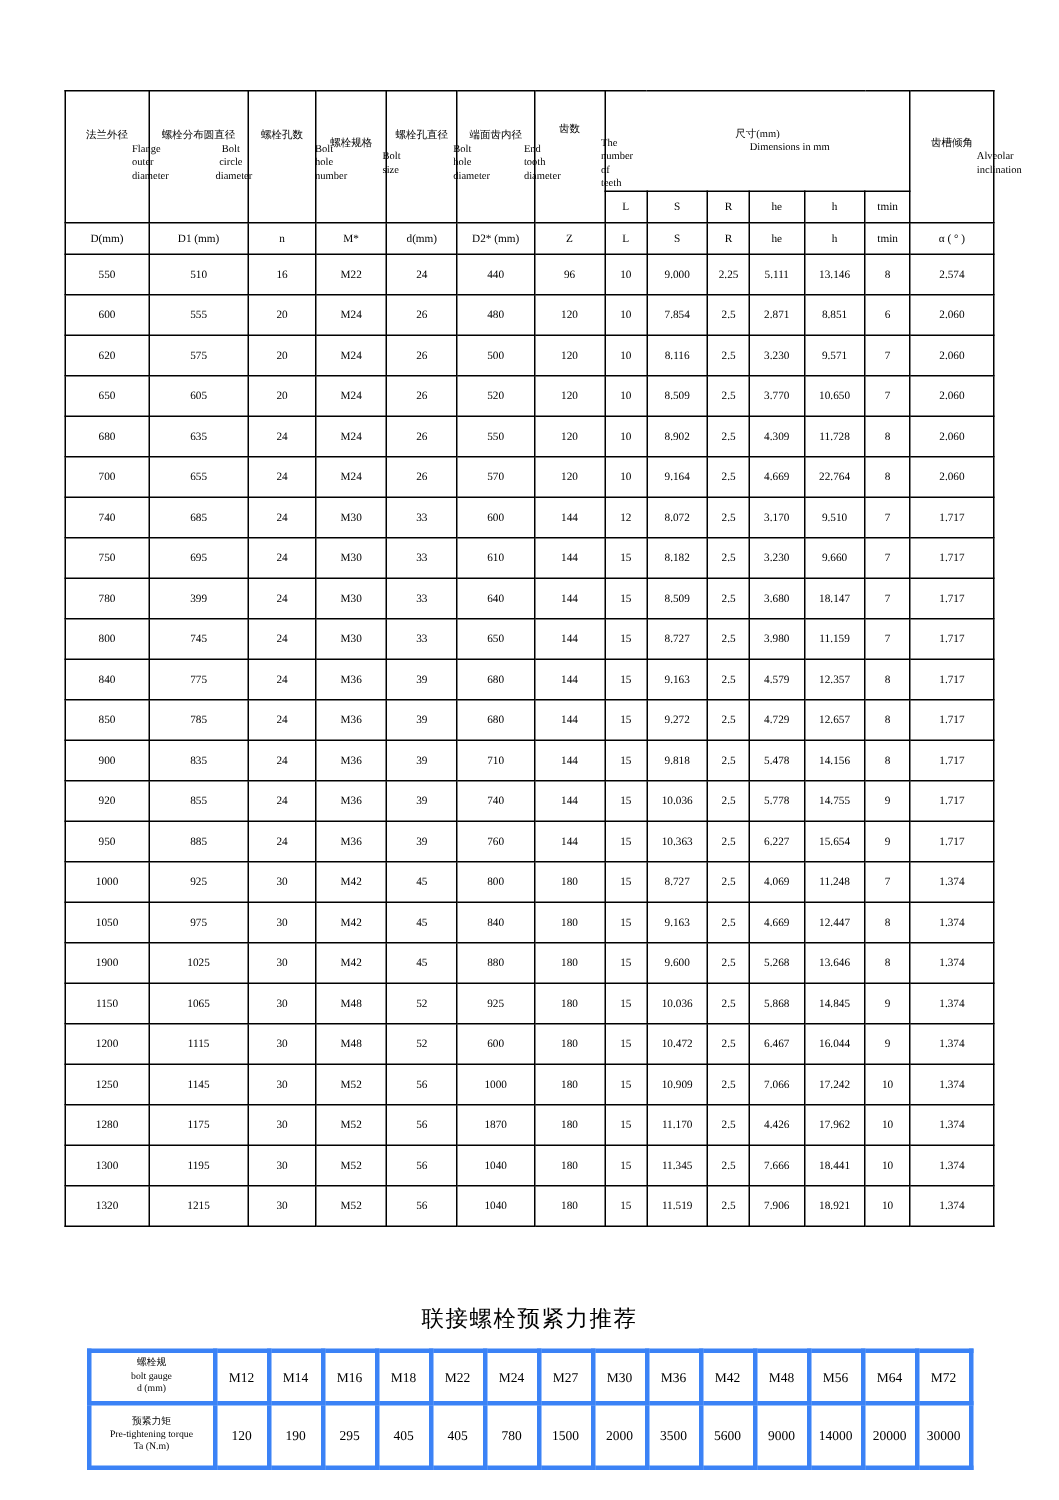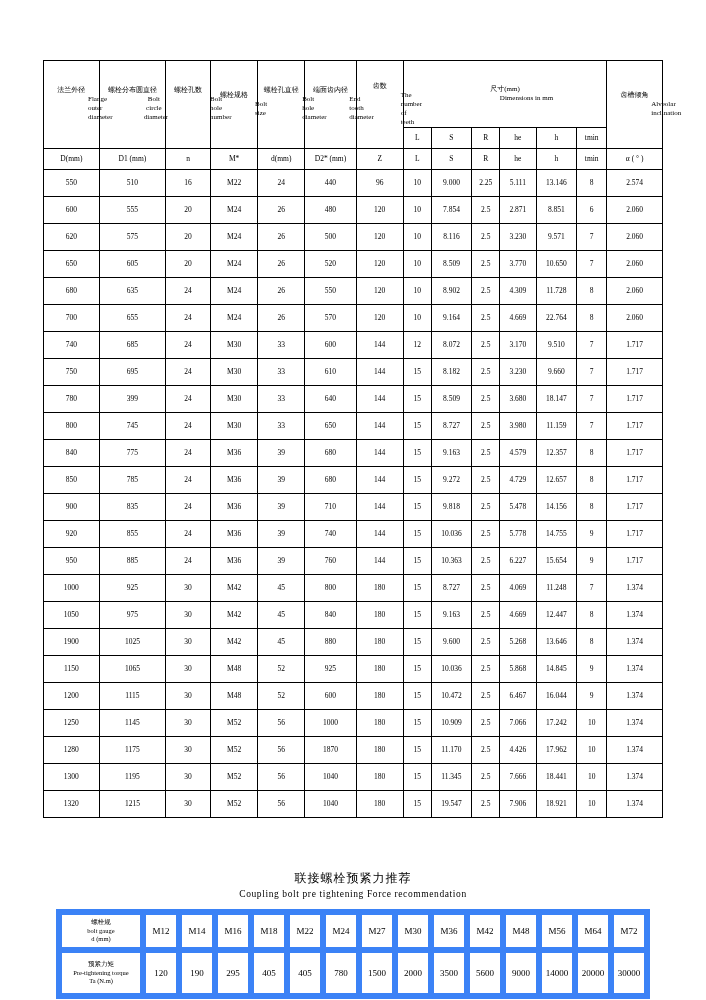--- a/index.html
+++ b/index.html
@@ -63,36 +63,36 @@
   .body-row td {
     height: 22px;
     font-size: 8px;
   }
   .title-block {
     text-align: center;
     margin-top: 52px;
     margin-bottom: 10px;
   }
   .title-cn {
-    font-size: 12px;
+    font-size: 15px;
     letter-spacing: 1px;
     margin-bottom: 2px;
     font-family: "Liberation Serif", serif;
   }
   .title-en {
     font-size: 9.5px;
     letter-spacing: 0.6px;
     font-family: "Liberation Serif", serif;
   }
   table.bolt {
     width: 590px;
     margin: 6px auto 0 auto;
   }
   table.bolt td {
-    border: 6px solid #3b82f6;
+    border: 3px solid #3b82f6;
     text-align: center;
     vertical-align: middle;
     font-size: 9px;
     padding: 3px 1px;
     font-family: "Liberation Serif", serif;
   }
   table.bolt td.rowlabel {
     font-size: 6.5px;
     line-height: 1.3;
     padding: 3px 2px;
@@ -558,34 +558,33 @@
         </tr>
         <tr class="body-row">
           <td>1320</td>
           <td>1215</td>
           <td>30</td>
           <td>M52</td>
           <td>56</td>
           <td>1040</td>
           <td>180</td>
           <td>15</td>
-          <td>19.547</td>
+          <td>11.519</td>
           <td>2.5</td>
           <td>7.906</td>
           <td>18.921</td>
           <td>10</td>
           <td>1.374</td>
         </tr>
       </tbody>
     </table>
   </div>
 
   <div class="title-block">
     <div class="title-cn">联接螺栓预紧力推荐</div>
-    <div class="title-en">Coupling bolt pre tightening Force recommendation</div>
   </div>
 
   <table class="bolt">
     <colgroup>
       <col style="width:84px">
       <col span="14" style="width:36px">
     </colgroup>
     <tbody>
       <tr class="r1">
         <td class="rowlabel">

